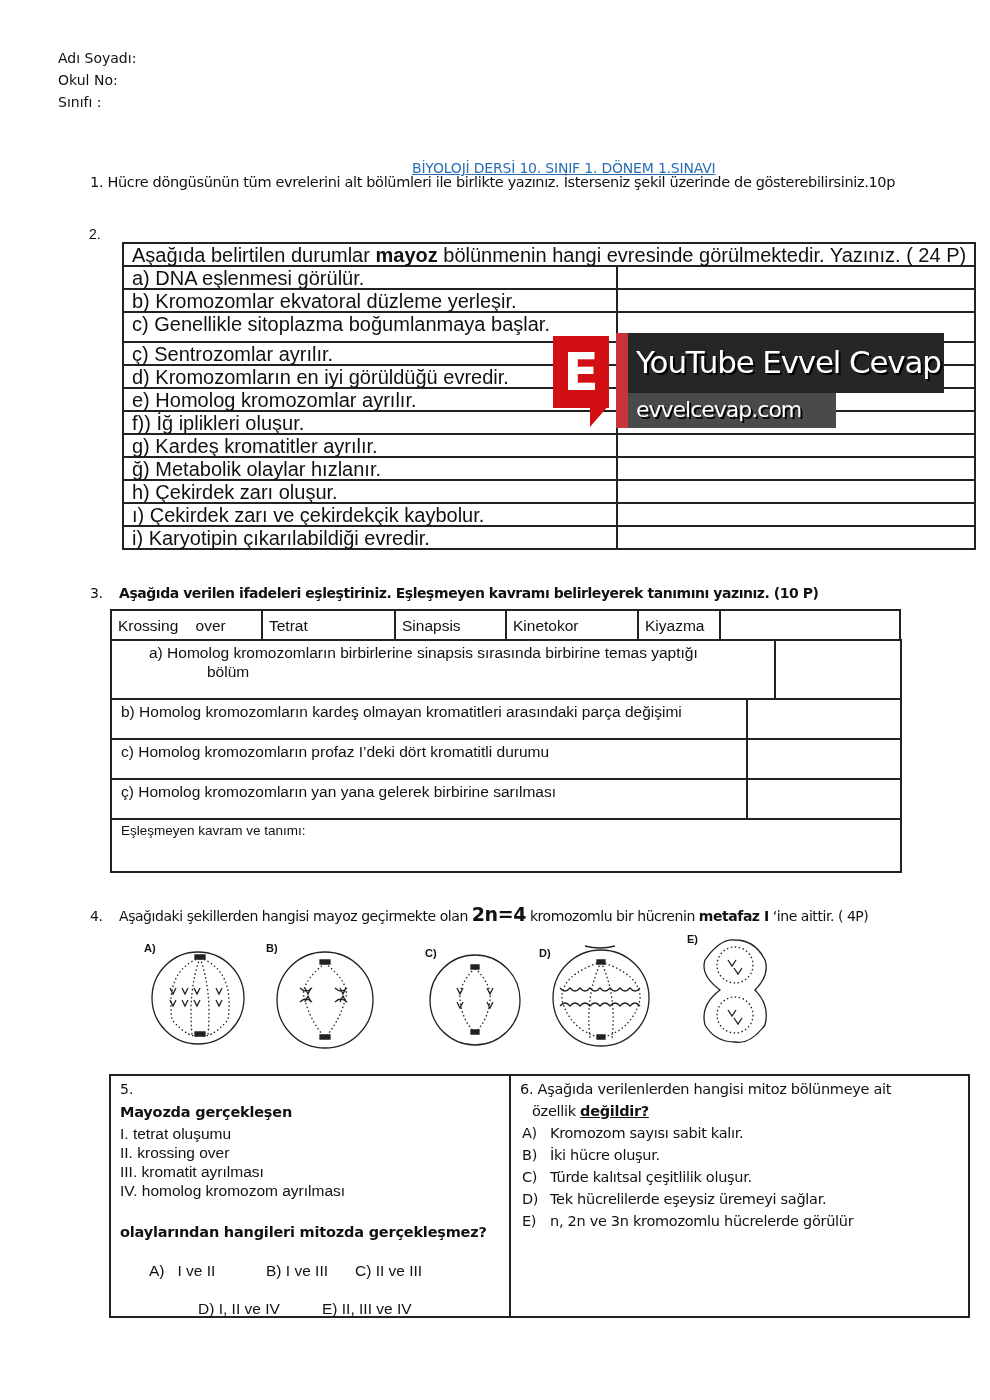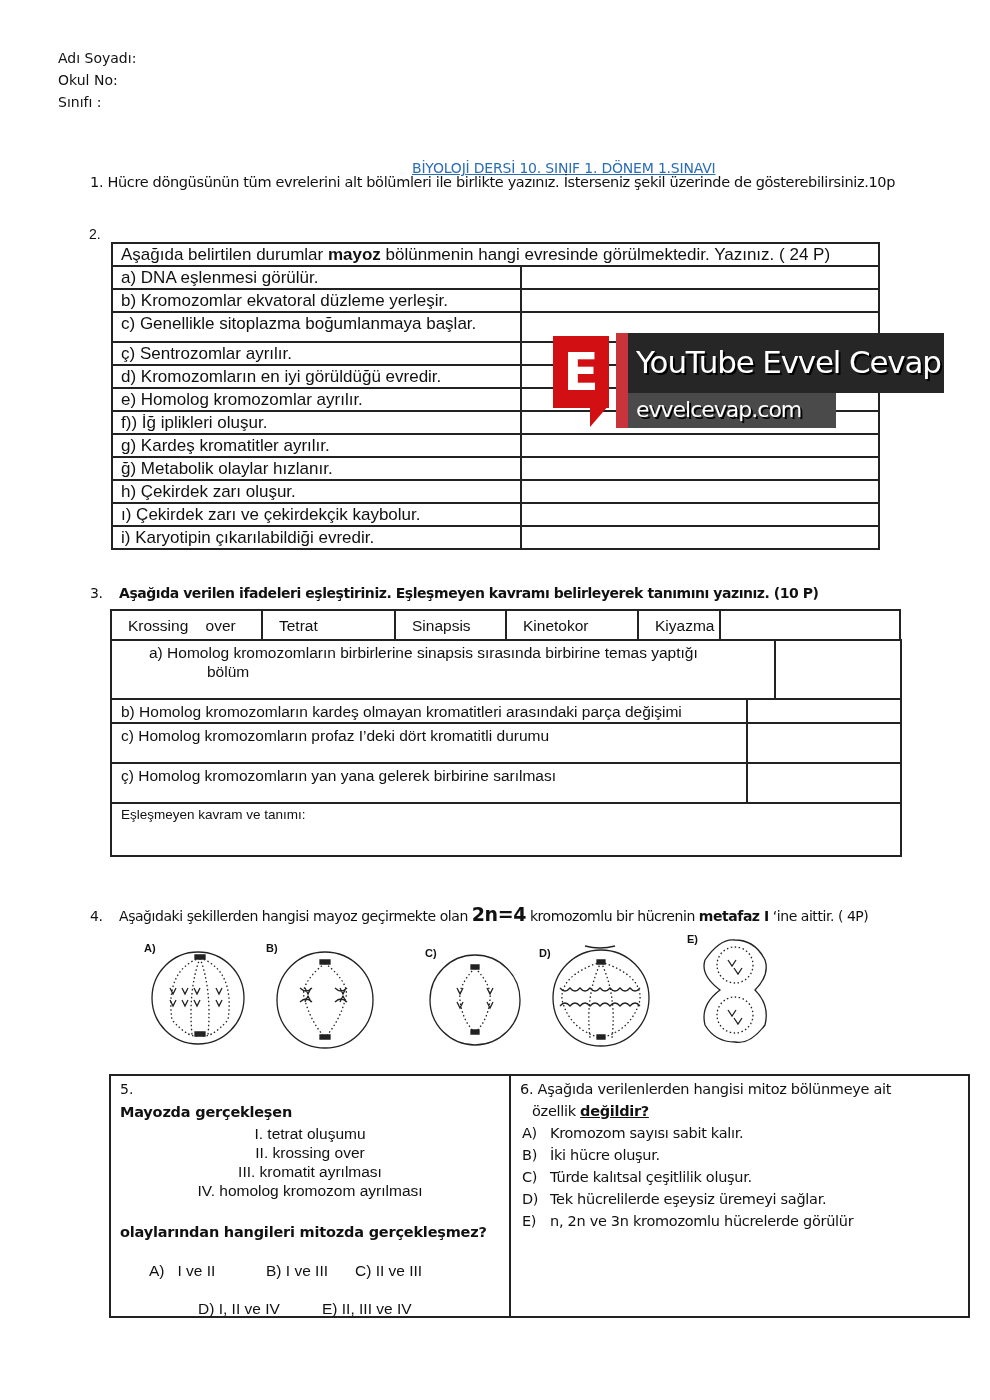--- a/index.html
+++ b/index.html
@@ -5,37 +5,37 @@
   * { box-sizing: border-box; margin: 0; padding: 0; }
   html, body { width: 990px; height: 1400px; background: #ffffff; overflow: hidden; }
   body { position: relative; font-family: "Liberation Sans", sans-serif; color: #111; }
   .abs { position: absolute; }
   .hdr { font-family: "DejaVu Sans", sans-serif; font-size: 14px; line-height: 22px; left: 58px; }
   .title { left: 412px; top: 117px; font-family: "DejaVu Sans", sans-serif; font-size: 14px; color: #2a6db5; text-decoration: underline; letter-spacing: -0.2px; margin-top: 43px; }
   .q1 { left: 90px; top: 138px; font-family: "DejaVu Sans", sans-serif; font-size: 14.5px; letter-spacing: -0.35px; white-space: nowrap; margin-top: 36px; }
   .qnum2 { left: 89px; top: 226px; font-size: 14px; }
 
   
-  table.t2 { position: absolute; left: 111px; top: 242px; width: 769px; border-collapse: collapse; font-size: 17px; }
+  table.t2 { position: absolute; left: 122px; top: 242px; width: 769px; border-collapse: collapse; font-size: 20px; }
   table.t2 td { border: 2px solid #222; padding: 0 8px; height: 23px; line-height: 20px; white-space: nowrap; }
   table.t2 td.ans { width: 358px; }
   table.t2 tr.tall td { height: 30px; vertical-align: top; padding-top: 1px; }
 
   
   .wm-e { left: 553px; top: 336px; width: 56px; height: 72px; background: #d20f12; color: #fff; font-family: "DejaVu Sans", sans-serif; font-weight: bold; font-size: 52px; text-align: center; line-height: 72px; }
   .wm-e-tail { left: 590px; top: 405px; width: 0; height: 0; border-left: 19px solid #d20f12; border-bottom: 22px solid transparent; }
   .wm-bar { left: 616px; top: 333px; width: 12px; height: 95px; background: #c9333a; }
   .wm-top { left: 628px; top: 333px; width: 316px; height: 60px; background: #262626; color: #fff; font-family: "DejaVu Sans", sans-serif; font-size: 31px; line-height: 58px; padding-left: 8px; letter-spacing: -1.2px; white-space: nowrap; text-shadow: 2px 2px 0 #000; }
   .wm-bot { left: 628px; top: 393px; width: 208px; height: 35px; background: #4a4a4a; color: #fff; font-family: "DejaVu Sans", sans-serif; font-size: 22px; line-height: 34px; padding-left: 8px; letter-spacing: -1px; white-space: nowrap; text-shadow: 2px 2px 0 #000; }
 
   
   .q3 { left: 90px; top: 585px; font-family: "DejaVu Sans", sans-serif; font-weight: bold; font-size: 14px; letter-spacing: -0.45px; white-space: nowrap; }
   .q3 .n { font-weight: normal; display: inline-block; width: 29px; }
   .t3head { left: 110px; top: 609px; width: 791px; height: 32px; border: 2px solid #222; display: flex; }
-  .t3head div { border-right: 2px solid #222; font-size: 15.5px; padding: 6px 16px 0; white-space: nowrap; }
+  .t3head div { border-right: 2px solid #222; font-size: 15.5px; padding: 6px 6px 0; white-space: nowrap; }
   .t3head div:last-child { border-right: none; flex: 1; }
   .t3rows { left: 110px; top: 639px; width: 792px; }
   .t3row { display: flex; border: 2px solid #222; border-top: none; }
   .t3row .txt { width: 636px; border-right: 2px solid #222; font-size: 15.5px; padding: 2px 9px; line-height: 19px; }
   .t3row .box { flex: 1; }
   .t3row:first-child { border-top: 2px solid #222; padding-left: 28px; }
   .t3last { border: 2px solid #222; border-top: none; height: 53px; font-size: 13.5px; padding: 3px 9px; }
 
   
   .q4 { left: 90px; top: 903px; font-family: "DejaVu Sans", sans-serif; font-size: 14px; letter-spacing: -0.45px; white-space: nowrap; }
@@ -43,21 +43,21 @@
   .q4 .big { font-weight: bold; font-size: 19px; }
   .q4 .b { font-weight: bold; }
   .fig-lbl { font-size: 11px; font-weight: bold; }
 
   
   .bottom { left: 109px; top: 1074px; width: 861px; height: 244px; border: 2px solid #222; display: flex; }
   .q5 { width: 400px; border-right: 2px solid #222; position: relative; padding: 2px 9px; }
   .q6 { flex: 1; padding: 2px 9px; font-family: "DejaVu Sans", sans-serif; font-size: 14.5px; line-height: 22px; letter-spacing: -0.3px; border-radius: 16px; }
   .q5 .num { font-family: "DejaVu Sans", sans-serif; font-size: 14px; line-height: 22px; }
   .q5 .bold { font-family: "DejaVu Sans", sans-serif; font-weight: bold; font-size: 14.5px; line-height: 24px; letter-spacing: -0.2px; }
-  .q5 .item { font-size: 15.5px; line-height: 19px; text-align: center; }
+  .q5 .item { font-size: 15.5px; line-height: 19px; }
   .q5 .opts { position: absolute; font-size: 15.5px; white-space: nowrap; }
   .q6 .opt { display: flex; }
   .q6 .opt .l { width: 30px; padding-left: 2px; }
   .q6 .u { font-weight: bold; text-decoration: underline; }
 </style>
 </head>
 <body>
 
 <div class="abs hdr" style="top:47px">Adı Soyadı:</div>
 <div class="abs hdr" style="top:69px">Okul No:</div>
@@ -138,21 +138,21 @@
   <div></div>
 </div>
 <div class="abs t3rows">
   <div class="t3row" style="height:61px">
     <div class="txt">
         <div>a) Homolog kromozomların birbirlerine sinapsis sırasında birbirine temas yaptığı</div>
         <div style="padding-left:58px">bölüm</div>
       </div>
     <div class="box"></div>
   </div>
-  <div class="t3row" style="height:24px">
+  <div class="t3row" style="height:40px">
     <div class="txt">b) Homolog kromozomların kardeş olmayan kromatitleri arasındaki parça değişimi</div>
     <div class="box"></div>
   </div>
   <div class="t3row" style="height:40px">
     <div class="txt">c) Homolog kromozomların profaz I’deki dört kromatitli durumu</div>
     <div class="box"></div>
   </div>
   <div class="t3row" style="height:40px">
     <div class="txt">ç) Homolog kromozomların yan yana gelerek birbirine sarılması</div>
     <div class="box"></div>

